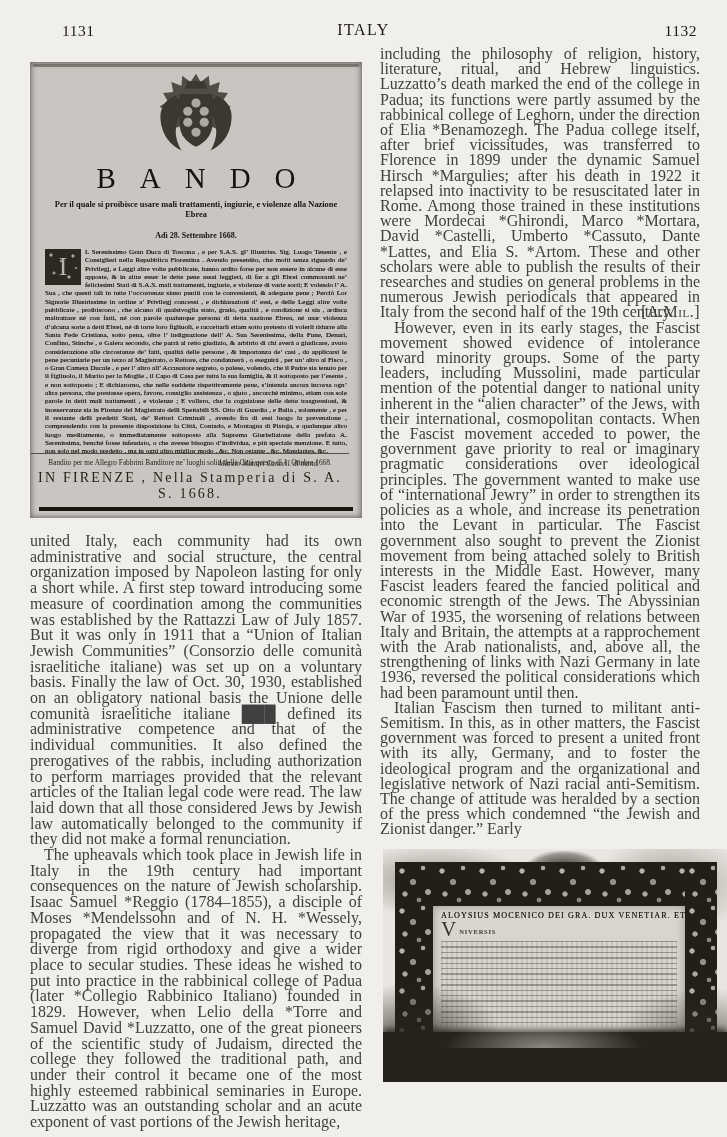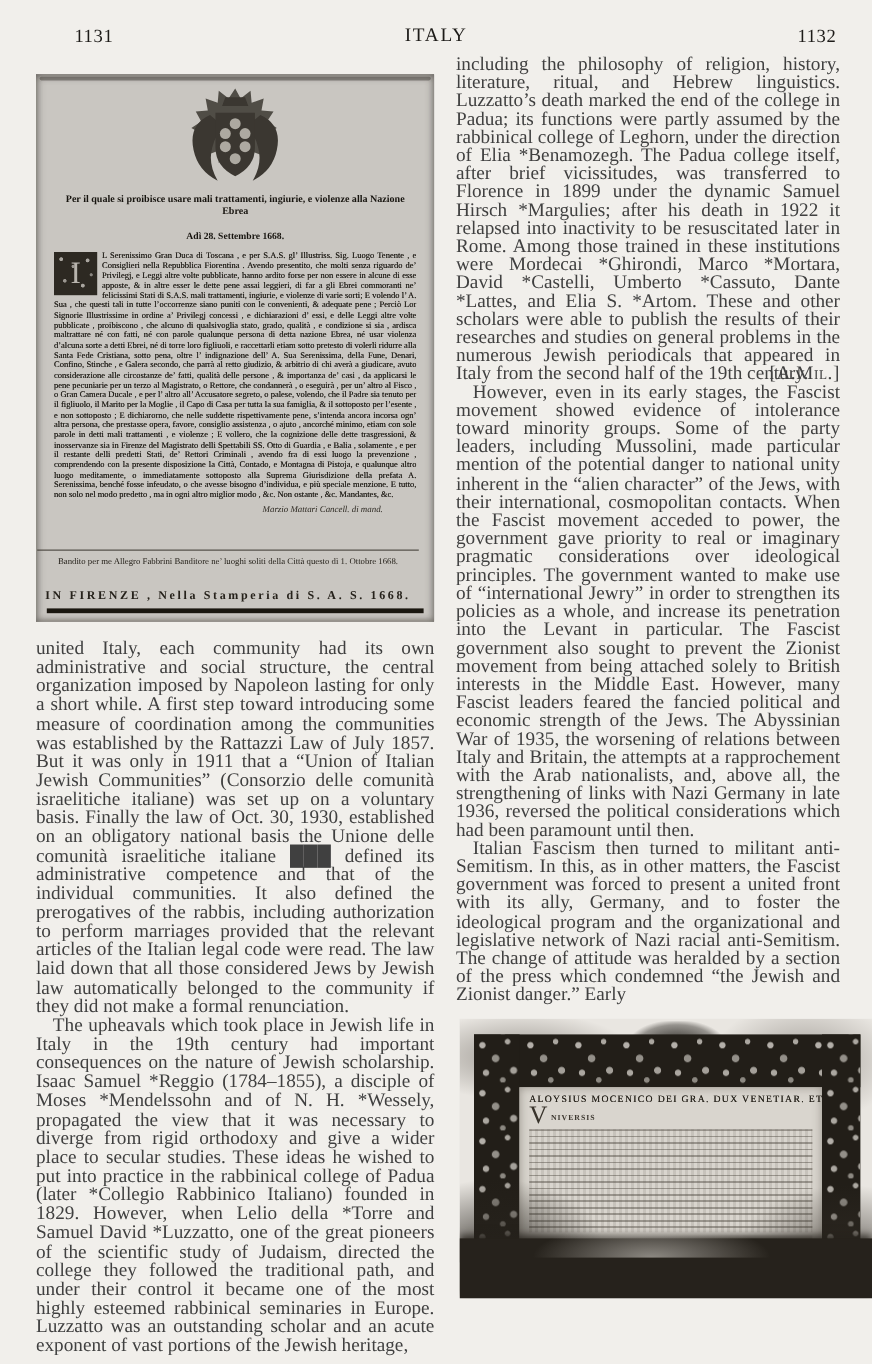--- a/index.html
+++ b/index.html
@@ -52,21 +52,21 @@
       radial-gradient(circle at 16px 12px, rgba(200,196,190,.7) 0 1.1px, transparent 1.7px),
       radial-gradient(circle at 28px 7px, rgba(200,196,190,.8) 0 1.3px, transparent 1.9px),
       radial-gradient(circle at 9px 24px, rgba(200,196,190,.7) 0 1.2px, transparent 1.8px),
       radial-gradient(circle at 24px 28px, rgba(200,196,190,.8) 0 1.3px, transparent 1.9px),
       radial-gradient(circle at 31px 19px, rgba(200,196,190,.6) 0 1px, transparent 1.6px);}
   .bando-sig{width:302px;box-sizing:border-box;text-align:right;padding-right:28px;
     font-style:italic;font-size:7.4px;color:#2b2720;margin-top:4px;flex:none;}
   .bando-imprint{position:absolute;left:1px;right:13px;bottom:16px;text-align:center;
     border-top:1px solid rgba(58,53,45,.8);padding-top:4px;
     font-size:7.3px;color:#26221b;}
-  .bando-imprint .l2{margin-top:19px;font-size:10px;letter-spacing:2.2px;font-weight:bold;}
+  .bando-imprint .l2{margin-top:3px;font-size:14px;letter-spacing:2.2px;font-weight:normal;}
   .bando-bar{position:absolute;left:9px;right:9px;bottom:7px;height:4px;background:#19160f;}
   
   .fig8{position:relative;width:344px;height:233px;margin:12px 0 0 3px;
     background:#e9e6e1;overflow:hidden;}
   .f8-mottle{position:absolute;pointer-events:none;}
   .m1{left:0;top:0;width:150px;height:70px;
     background:radial-gradient(ellipse at 35% 45%, rgba(74,68,60,.5), transparent 68%);}
   .m2{right:0;top:0;width:140px;height:90px;
     background:radial-gradient(ellipse at 60% 40%, rgba(74,68,60,.45), transparent 66%);}
   .m3{left:0;bottom:30px;width:120px;height:70px;
@@ -136,20 +136,21 @@
           <g fill="#aba79f">
             <circle cx="65" cy="34" r="5"></circle>
             <circle cx="56" cy="43" r="5"></circle>
             <circle cx="74" cy="43" r="5"></circle>
             <circle cx="56" cy="55" r="5"></circle>
             <circle cx="74" cy="55" r="5"></circle>
             <circle cx="65" cy="66" r="5"></circle>
           </g>
         </svg>
 
+        <div class="bando-title">BANDO</div>
 
         <div class="bando-sub">Per il quale si proibisce usare mali trattamenti, ingiurie, e violenze alla Nazione Ebrea</div>
         <div class="bando-sub bando-sub2">Adì 28. Settembre 1668.</div>
 
         <div class="bando-body">
           <span class="bando-drop">I</span><span>L Serenissimo Gran Duca di Toscana , e per S.A.S. gl’ Illustriss. Sig. Luogo Tenente , e Consiglieri nella Repubblica Fiorentina . Avendo presentito, che molti senza riguardo de’ Privilegj, e Leggi altre volte pubblicate, hanno ardito forse per non essere in alcune di esse apposte, &amp; in altre esser le dette pene assai leggieri, di far a gli Ebrei commoranti ne’ felicissimi Stati di S.A.S. mali trattamenti, ingiurie, e violenze di varie sorti; E volendo l’ A. Sua , che questi tali in tutte l’occorrenze siano puniti con le convenienti, &amp; adequate pene ; Perciò Lor Signorie Illustrissime in ordine a’ Privilegj concessi , e dichiarazioni d’ essi, e delle Leggi altre volte pubblicate , proibiscono , che alcuno di qualsivoglia stato, grado, qualità , e condizione si sia , ardisca maltrattare né con fatti, né con parole qualunque persona di detta nazione Ebrea, né usar violenza d’alcuna sorte a detti Ebrei, né di torre loro figliuoli, e raccettarli etiam sotto pretesto di volerli ridurre alla Santa Fede Cristiana, sotto pena, oltre l’ indignazione dell’ A. Sua Serenissima, della Fune, Denari, Confino, Stinche , e Galera secondo, che parrà al retto giudizio, &amp; arbitrio di chi averà a giudicare, avuto considerazione alle circostanze de’ fatti, qualità delle persone , &amp; importanza de’ casi , da applicarsi le pene pecuniarie per un terzo al Magistrato, o Rettore, che condannerà , o eseguirà , per un’ altro al Fisco , o Gran Camera Ducale , e per l’ altro all’ Accusatore segreto, o palese, volendo, che il Padre sia tenuto per il figliuolo, il Marito per la Moglie , il Capo di Casa per tutta la sua famiglia, &amp; il sottoposto per l’esente , e non sottoposto ; E dichiarorno, che nelle suddette rispettivamente pene, s’intenda ancora incorsa ogn’ altra persona, che prestasse opera, favore, consiglio assistenza , o ajuto , ancorché minimo, etiam con sole parole in detti mali trattamenti , e violenze ; E vollero, che la cognizione delle dette trasgressioni, &amp; inosservanze sia in Firenze del Magistrato delli Spettabili SS. Otto di Guardia , e Balia , solamente , e per il restante delli predetti Stati, de’ Rettori Criminali , avendo fra di essi luogo la prevenzione , comprendendo con la presente disposizione la Città, Contado, e Montagna di Pistoja, e qualunque altro luogo meditamente, o immediatamente sottoposto alla Suprema Giurisdizione della prefata A. Serenissima, benché fosse infeudato, o che avesse bisogno d’individua, e più speciale menzione. E tutto, non solo nel modo predetto , ma in ogni altro miglior modo , &amp;c. Non ostante , &amp;c. Mandantes, &amp;c.</span>
         </div>
 
         <div class="bando-sig">Marzio Mattari Cancell. di mand.</div>
 

